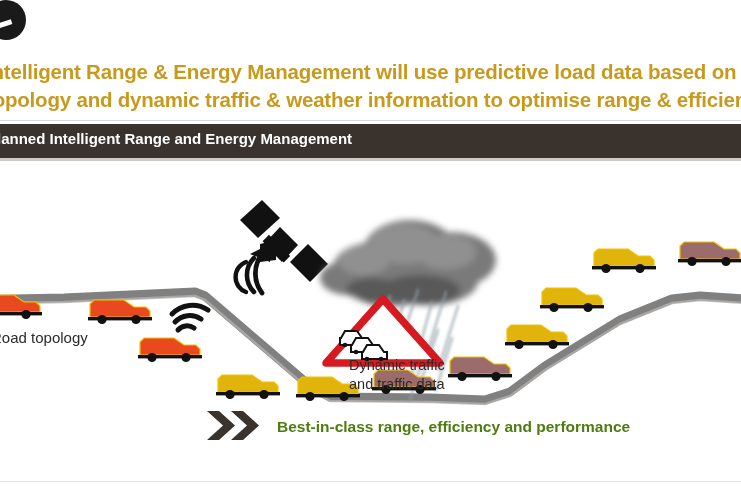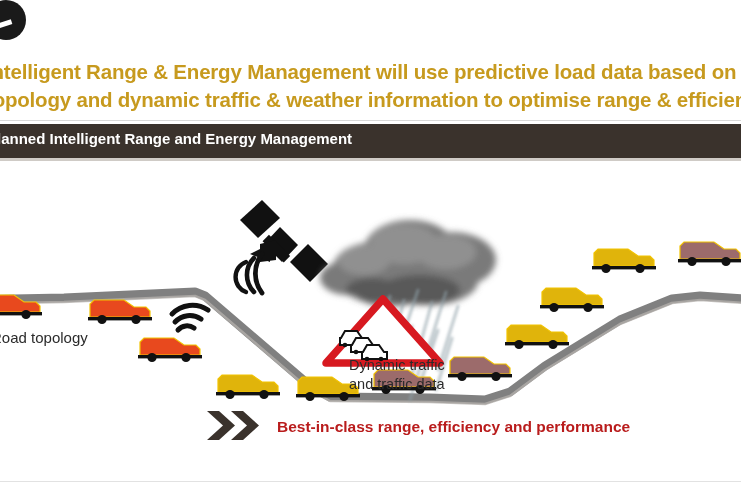--- a/index.html
+++ b/index.html
@@ -47,21 +47,21 @@
   .stage svg{position:absolute;left:0;top:0;}
 
   
   .lbl{position:absolute;font-size:14.5px;line-height:19px;color:#2b2b2b;white-space:nowrap;}
   .lbl-dynamic{left:349px;top:178px;text-align:center;}
   .lbl-road{left:-9px;top:328px;font-size:15px;}
 
   
   .tagline{
     position:absolute;left:277px;top:418px;
-    font-size:15.5px;font-weight:bold;color:#b91c1c;white-space:nowrap;
+    font-size:15.5px;font-weight:bold;color:#4d7c0f;white-space:nowrap;
   }
   .chevrons{position:absolute;left:205px;top:409px;width:60px;height:33px;}
 
   
   .footer{position:absolute;left:0;top:455px;width:741px;height:31px;background:#fff;}
 
   .bottom-rule{position:absolute;left:0;top:481px;width:741px;height:1px;background:#e2e2e2;}
 </style>
 </head>
 <body>

